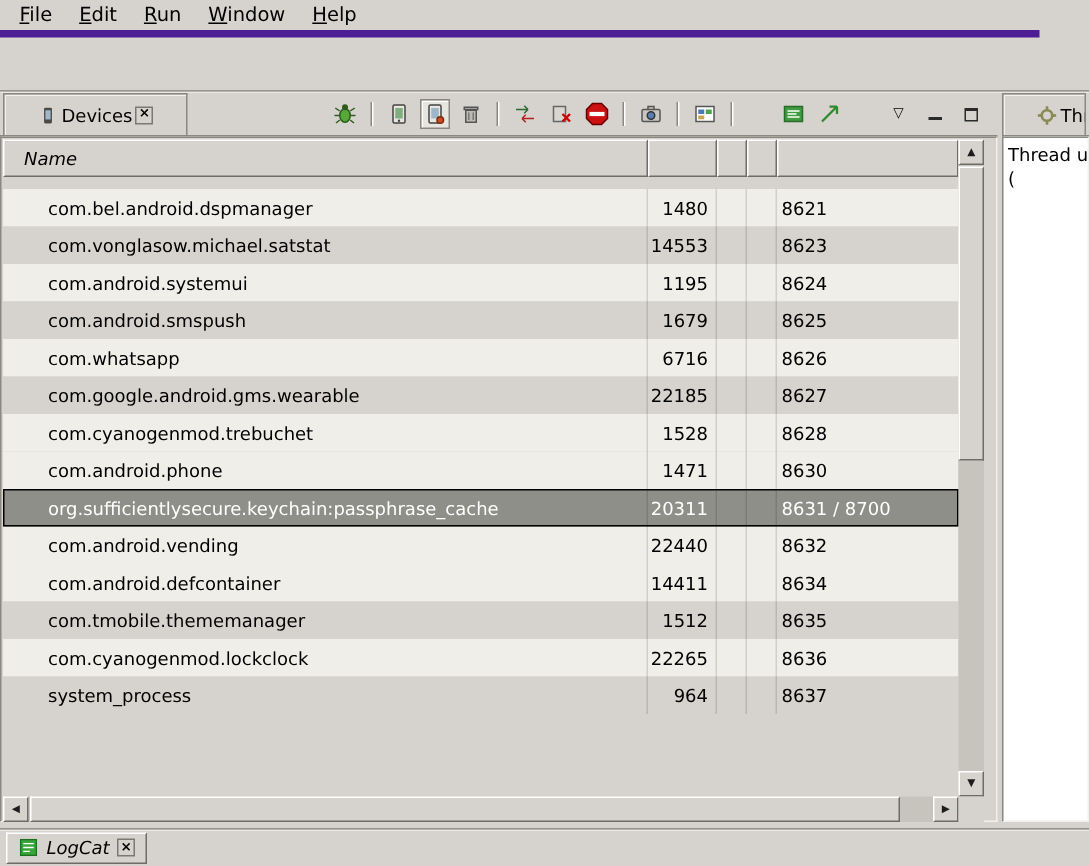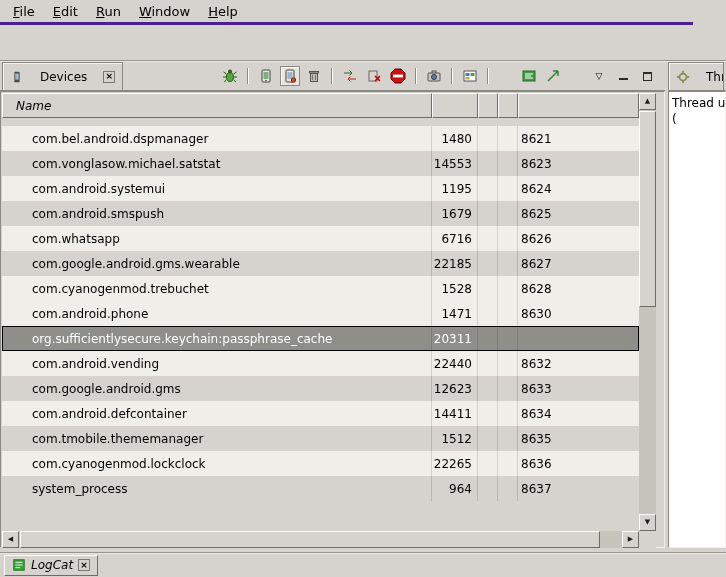--- a/index.html
+++ b/index.html
@@ -9,21 +9,21 @@
     background: #d6d3ce;
     font-family: "DejaVu Sans", "Liberation Sans", sans-serif;
     font-size: 12px;
     color: #000;
     overflow: hidden;
   }
   
   .menubar {
     position:absolute; top:0; left:0; width:693px; height:25px;
     display:flex; align-items:center; padding-left:4px;
-    border-bottom:3px solid #4c1d95;
+    border-bottom:5px solid #4c1d95;
   }
   .menu-item { display:inline-block; padding:3px 9px; font-size:13px; cursor:default; }
   .menu-item::first-letter { text-decoration: underline; }
 
   .toolbar-strip {
     position:absolute; top:25px; left:0; width:726px; height:36px;
     border-bottom:1px solid #96948e;
     box-shadow: 0 1px 0 #e9e7e2;
   }
 
@@ -32,22 +32,22 @@
 
   .view { position:absolute; top:0; height:488px; }
   .devices-view { left:0; width:665px; }
   .threads-view { left:668px; width:58px; }
 
   .view-tabbar {
     position:relative; height:29px; border-bottom:1px solid #8a8880;
     display:flex; align-items:flex-end;
   }
   .tab {
-    display:flex; align-items:center; gap:16px;
-    height:28px; padding:0 7px; margin-left:2px;
+    display:flex; align-items:center; gap:2px;
+    height:28px; padding:0 22px; margin-left:2px;
     background:#d6d3ce;
     border:1px solid #8a8880; border-bottom:none;
     white-space:nowrap; overflow:hidden;
     box-shadow: inset 1px 1px 0 #f4f2ee;
   }
   .threads-view .tab { max-width:56px; margin-left:0; }
   .tab-label { font-size:12px; }
   .close-box {
     display:inline-flex; align-items:center; justify-content:center;
     width:12px; height:12px; border:1px solid #7a7872;
@@ -346,34 +346,28 @@
     <div class="cell c-pid">1471</div>
     <div class="cell c-s1"></div>
     <div class="cell c-s2"></div>
     <div class="cell c-port">8630</div>
   </div>
           <div class="row even selected">
     <div class="cell c-name">org.sufficientlysecure.keychain:passphrase_cache</div>
     <div class="cell c-pid">20311</div>
     <div class="cell c-s1"></div>
     <div class="cell c-s2"></div>
+    <div class="cell c-port">8631 / 8700</div>
   </div>
           <div class="row odd">
     <div class="cell c-name">com.android.vending</div>
     <div class="cell c-pid">22440</div>
     <div class="cell c-s1"></div>
     <div class="cell c-s2"></div>
     <div class="cell c-port">8632</div>
-  </div>
-          <div class="row even">
-    <div class="cell c-name">com.google.android.gms</div>
-    <div class="cell c-pid">12623</div>
-    <div class="cell c-s1"></div>
-    <div class="cell c-s2"></div>
-    <div class="cell c-port">8633</div>
   </div>
           <div class="row odd">
     <div class="cell c-name">com.android.defcontainer</div>
     <div class="cell c-pid">14411</div>
     <div class="cell c-s1"></div>
     <div class="cell c-s2"></div>
     <div class="cell c-port">8634</div>
   </div>
           <div class="row even">
     <div class="cell c-name">com.tmobile.thememanager</div>

